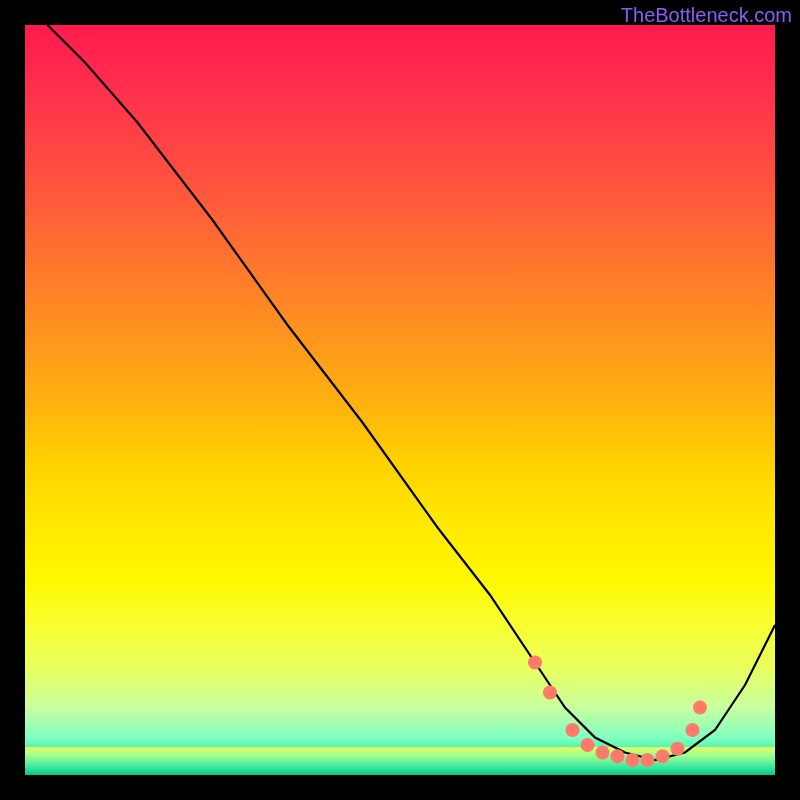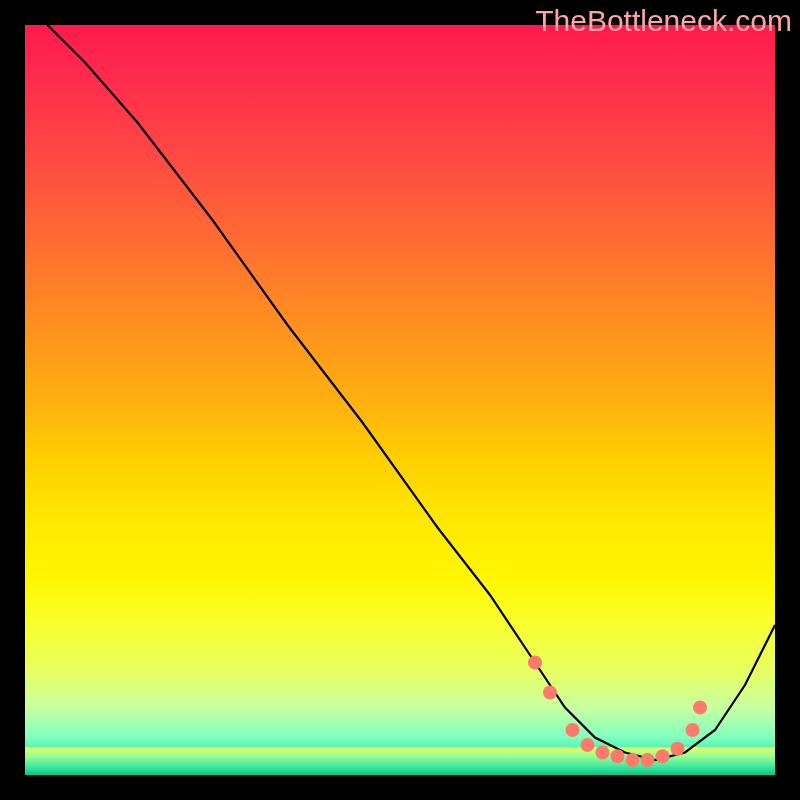--- a/index.html
+++ b/index.html
@@ -43,22 +43,22 @@
     background: linear-gradient(to bottom,
       #e8ff60 0%,
       #a0ff90 30%,
       #40e8a0 70%,
       #00c888 100%);
   }
   .watermark {
     position: absolute;
     top: 4px;
     right: 8px;
-    color: #fca5a5;
-    font-size: 30px;
+    color: #8b5cf6;
+    font-size: 20px;
     font-weight: 500;
     z-index: 10;
   }
   svg.curve {
     position: absolute;
     left: 0; top: 0;
     width: 750px;
     height: 750px;
     z-index: 5;
   }

